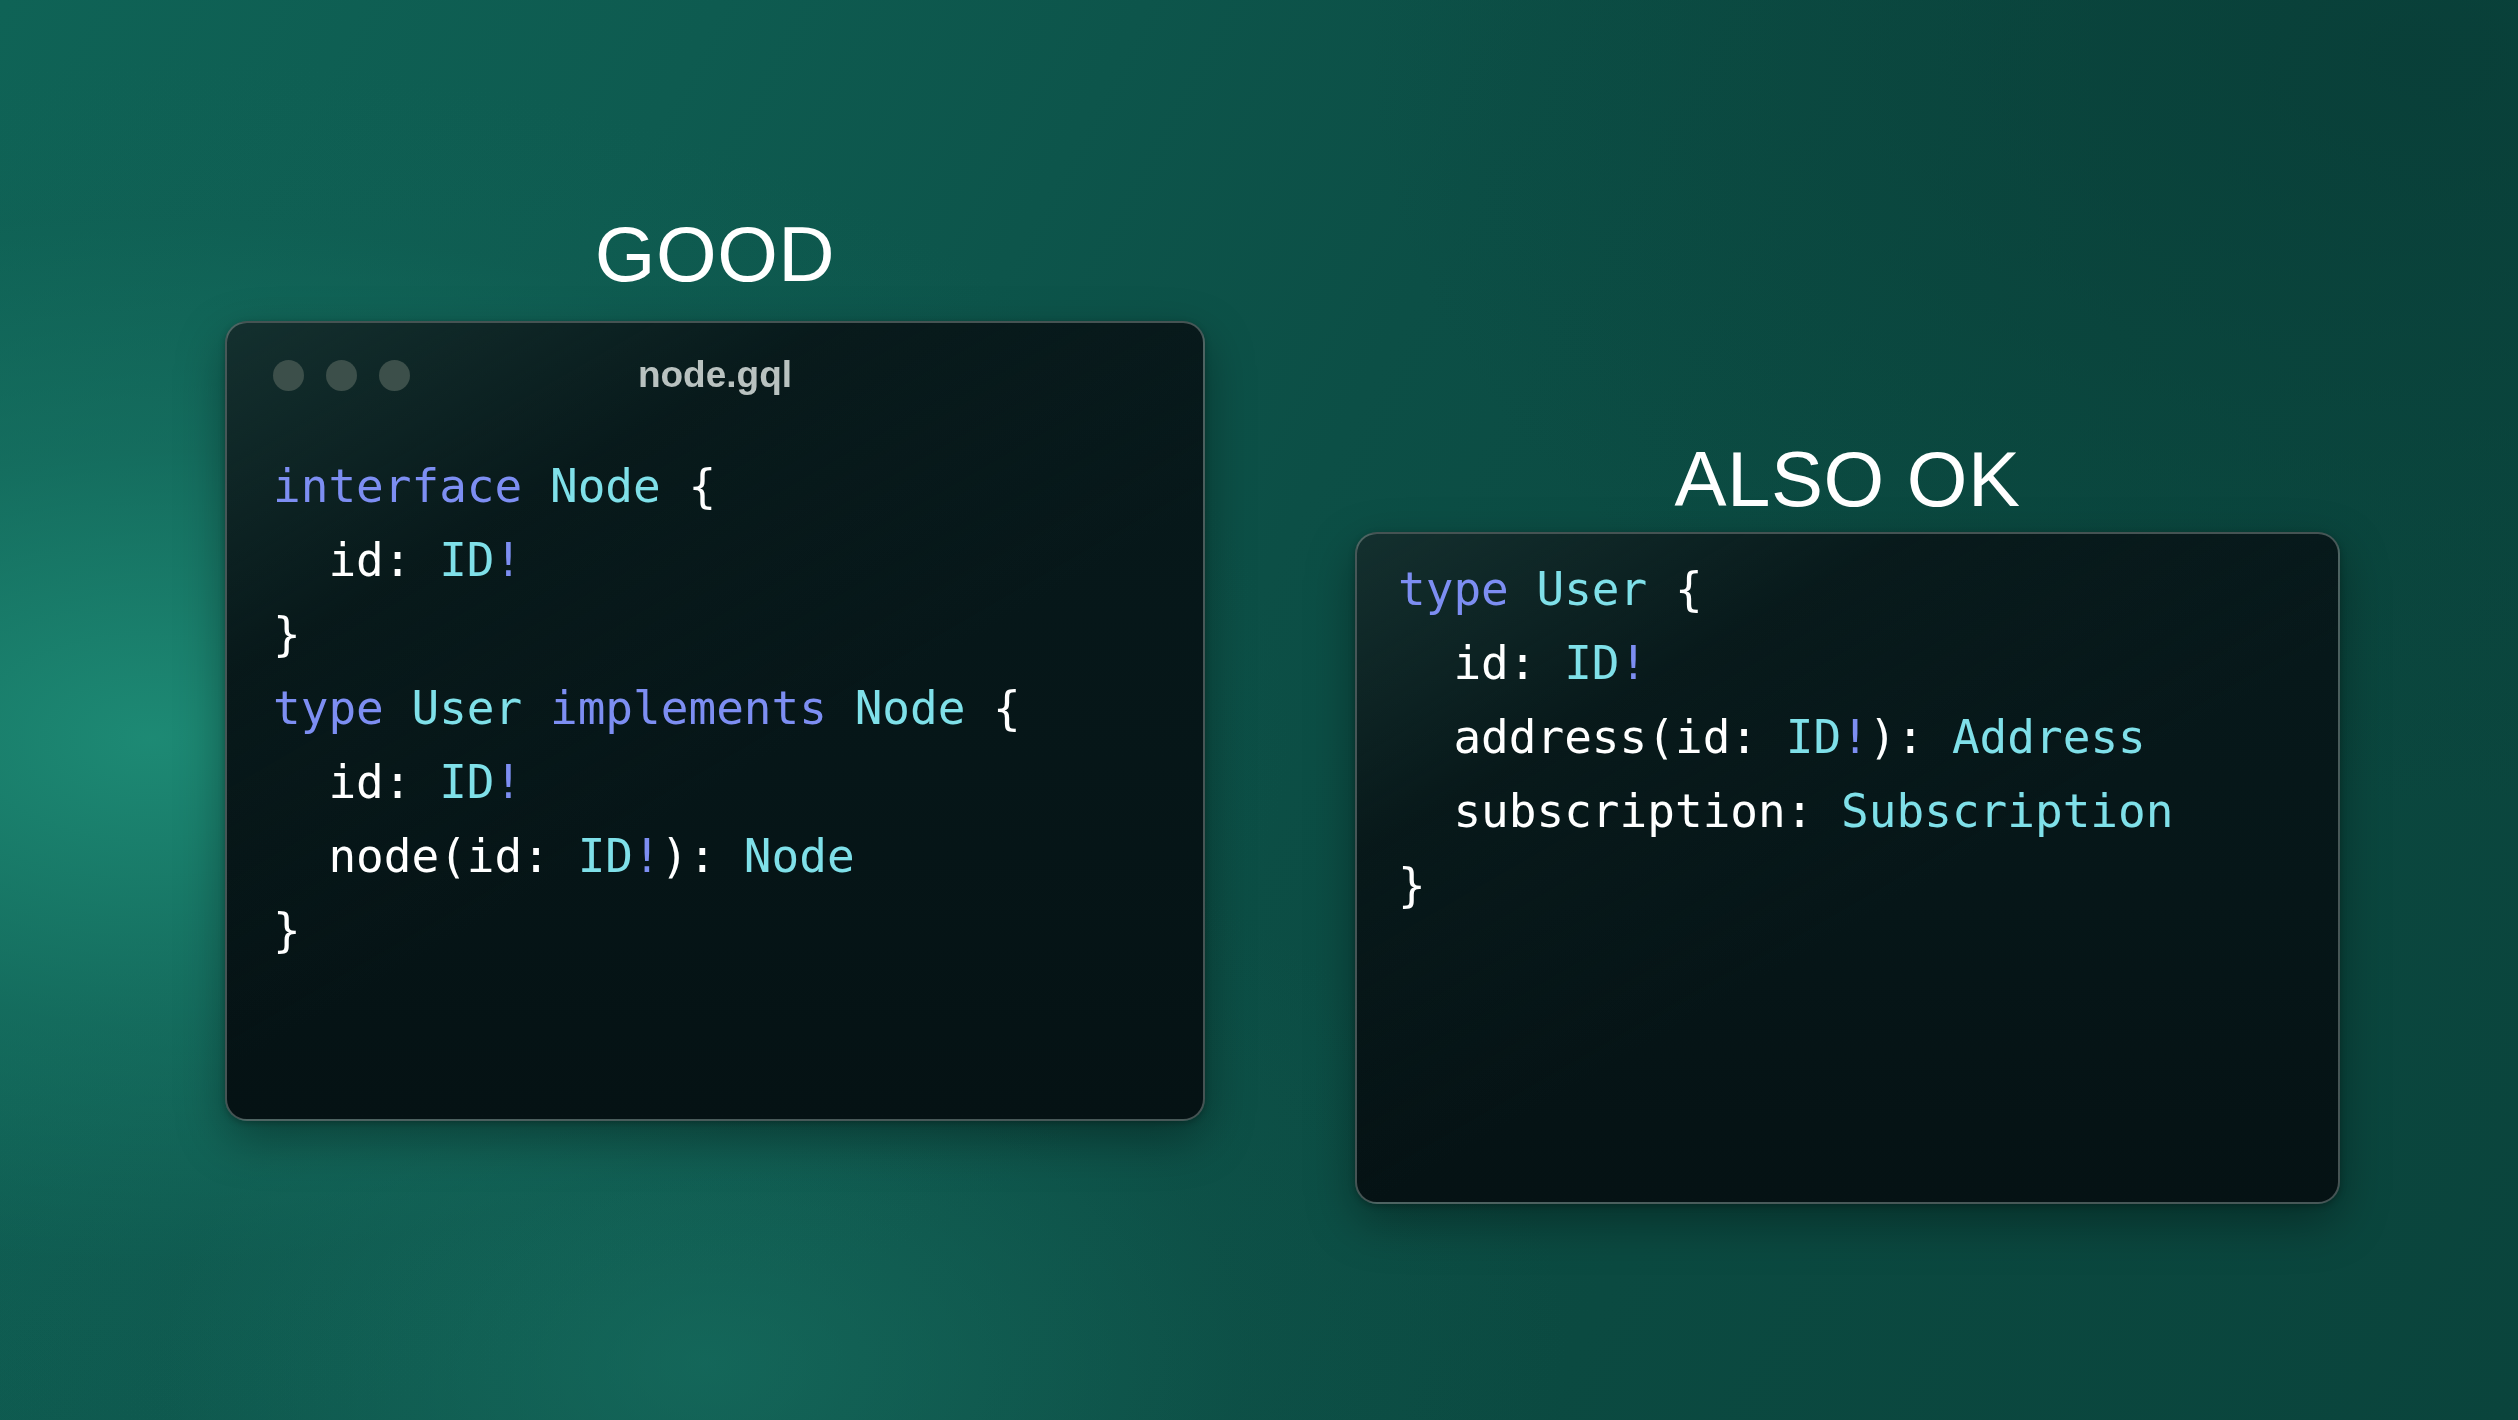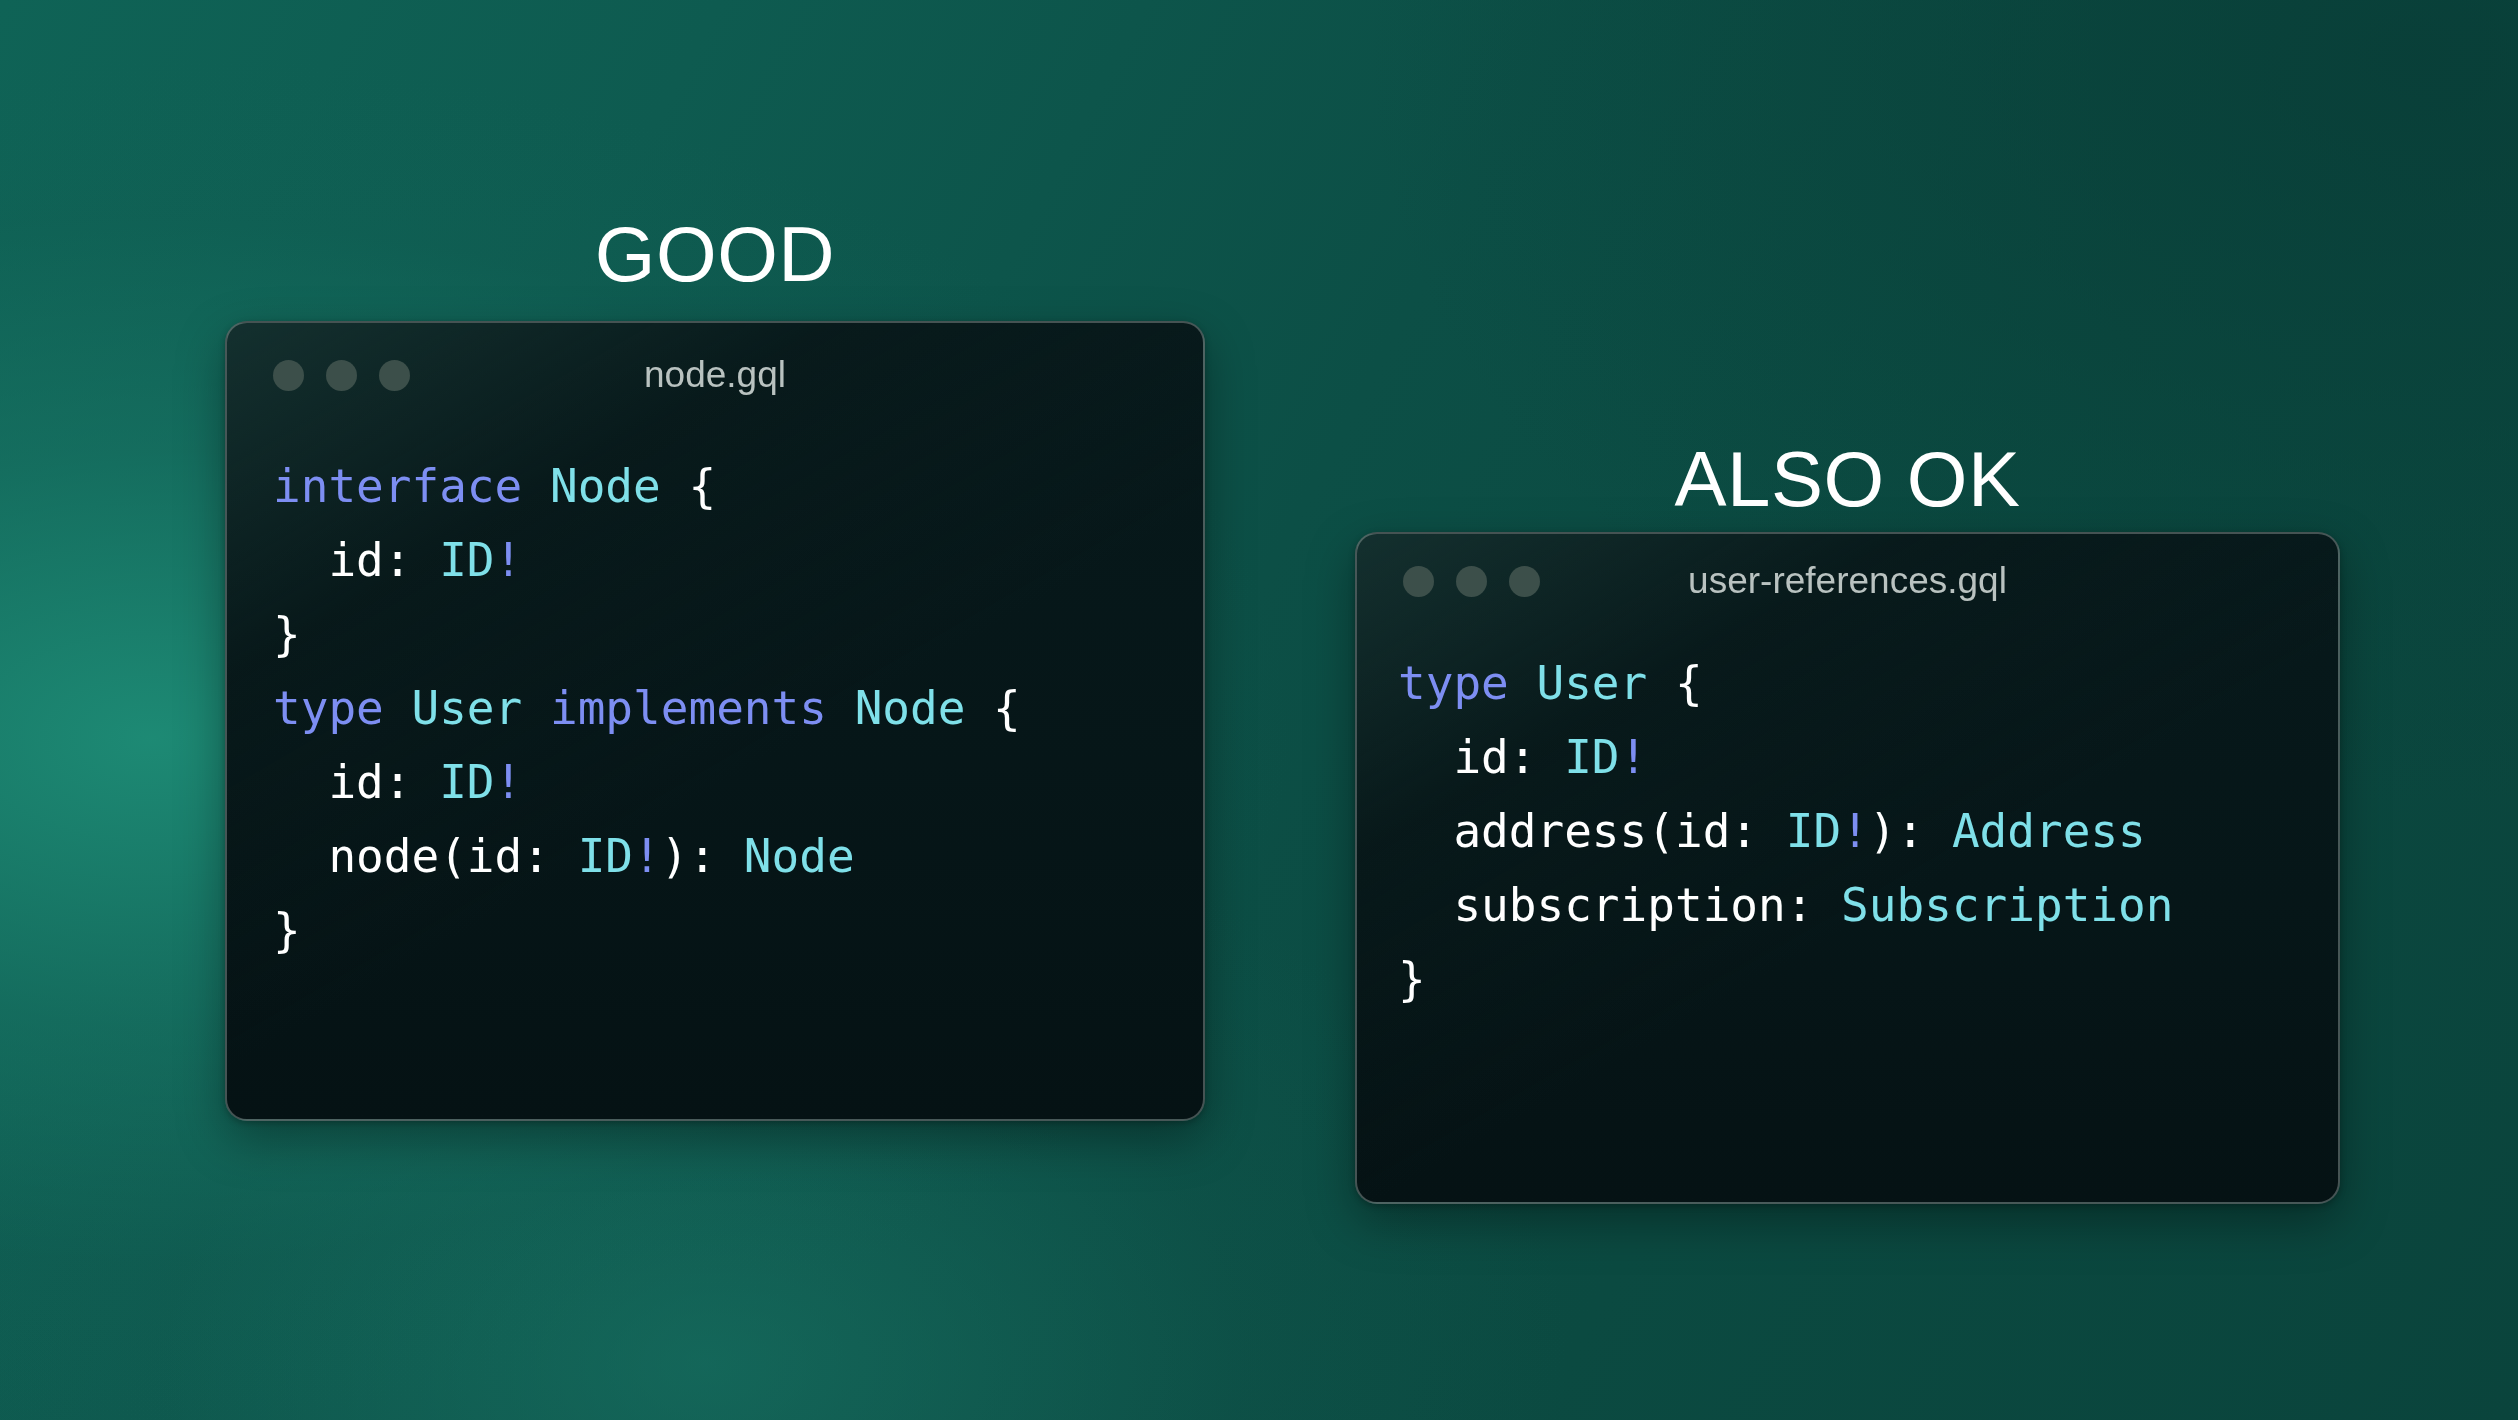--- a/index.html
+++ b/index.html
@@ -78,21 +78,21 @@
     background: #3c4f4a;
     display: block;
   }
 
   .filename {
     position: absolute;
     left: 50%;
     transform: translateX(-50%);
     color: #b9c2c0;
     font-family: "Liberation Sans", sans-serif;
-    font-weight: 400;
+    font-weight: 700;
     white-space: nowrap;
   }
 
   .code-body {
     font-family: "DejaVu Sans Mono", monospace;
     white-space: pre;
     color: #ffffff;
     box-sizing: border-box;
   }
 
@@ -163,26 +163,18 @@
       <div class="code-body" id="code-good"><div class="code-line"><span class="tok-kw">interface</span><span class="tok-plain"> </span><span class="tok-type">Node</span><span class="tok-plain"> {</span></div><div class="code-line"><span class="tok-plain">  id: </span><span class="tok-type">ID</span><span class="tok-kw">!</span></div><div class="code-line"><span class="tok-plain">}</span></div><div class="code-line"><span class="tok-kw">type</span><span class="tok-plain"> </span><span class="tok-type">User</span><span class="tok-plain"> </span><span class="tok-kw">implements</span><span class="tok-plain"> </span><span class="tok-type">Node</span><span class="tok-plain"> {</span></div><div class="code-line"><span class="tok-plain">  id: </span><span class="tok-type">ID</span><span class="tok-kw">!</span></div><div class="code-line"><span class="tok-plain">  node(id: </span><span class="tok-type">ID</span><span class="tok-kw">!</span><span class="tok-plain">): </span><span class="tok-type">Node</span></div><div class="code-line"><span class="tok-plain">}</span></div></div>
     </div>
   </section>
 
   <section class="panel" id="panel-alsook">
 
     <h2 class="panel-title" id="title-alsook">ALSO OK</h2>
 
     <div class="code-window" id="window-alsook">
 
-      <div class="titlebar">
-        <div class="dots">
-          <span class="dot"></span>
-          <span class="dot"></span>
-          <span class="dot"></span>
-        </div>
-        <span class="filename">user-references.gql</span>
-      </div>
 
       <div class="code-body" id="code-alsook"><div class="code-line"><span class="tok-kw">type</span><span class="tok-plain"> </span><span class="tok-type">User</span><span class="tok-plain"> {</span></div><div class="code-line"><span class="tok-plain">  id: </span><span class="tok-type">ID</span><span class="tok-kw">!</span></div><div class="code-line"><span class="tok-plain">  address(id: </span><span class="tok-type">ID</span><span class="tok-kw">!</span><span class="tok-plain">): </span><span class="tok-type">Address</span></div><div class="code-line"><span class="tok-plain">  subscription: </span><span class="tok-type">Subscription</span></div><div class="code-line"><span class="tok-plain">}</span></div></div>
     </div>
   </section>
 
 </div>
 
 </body></html>

